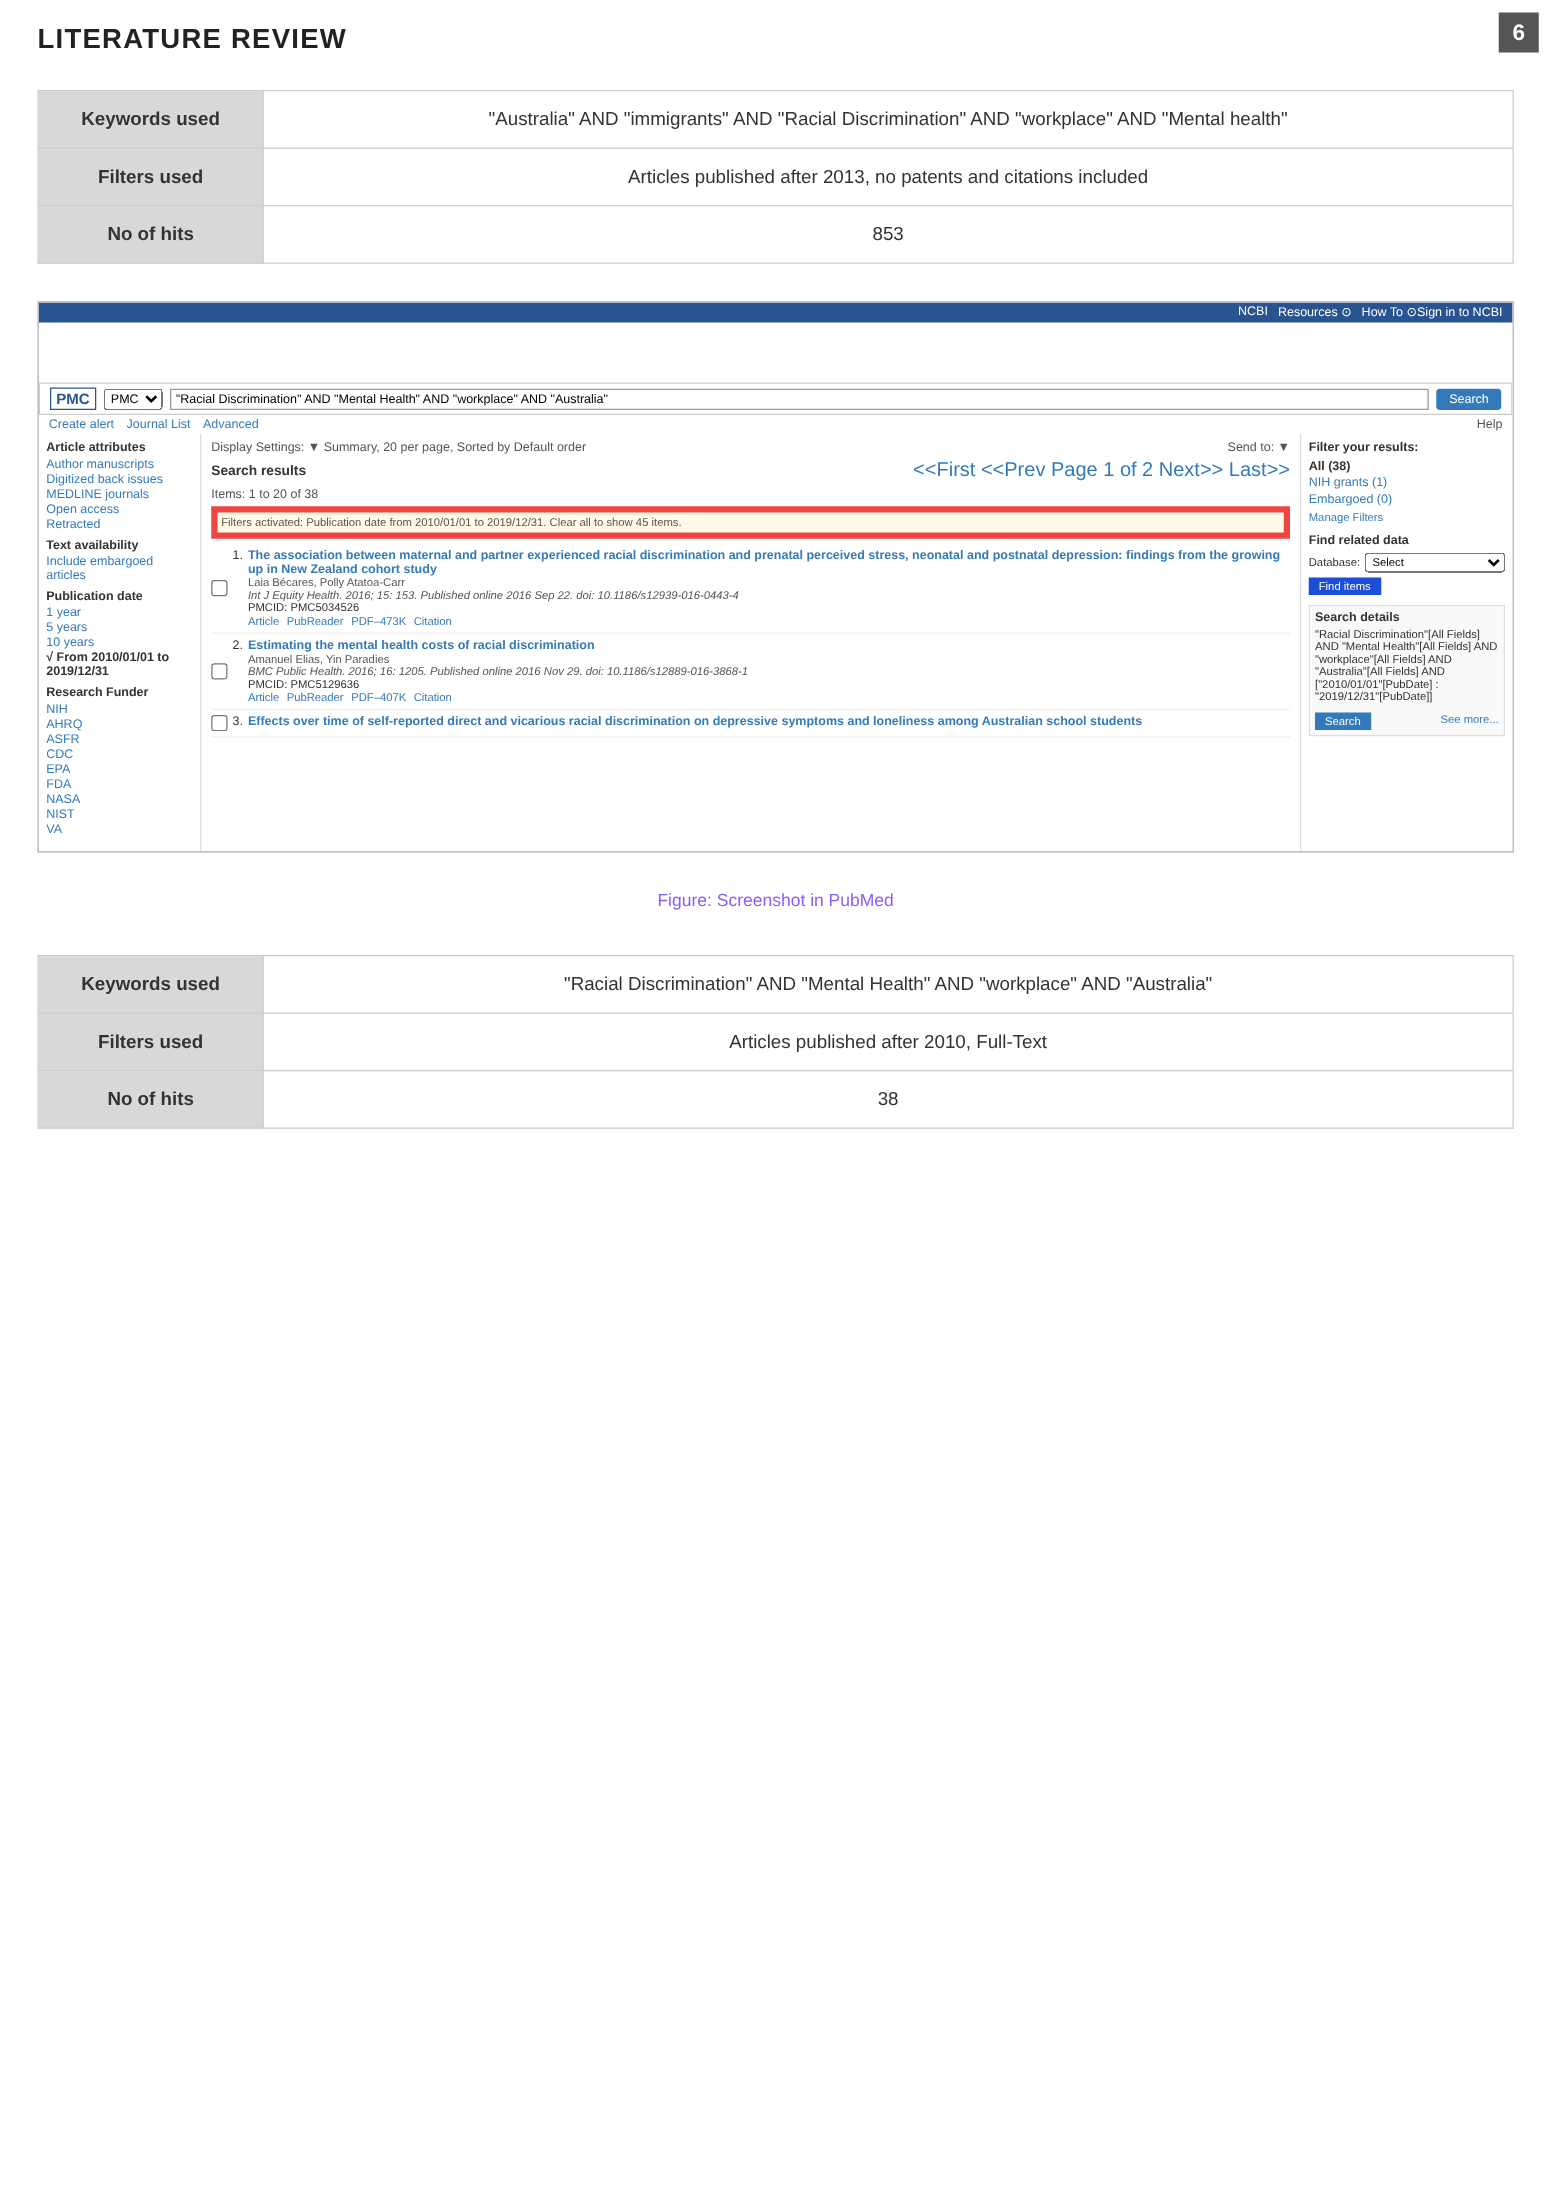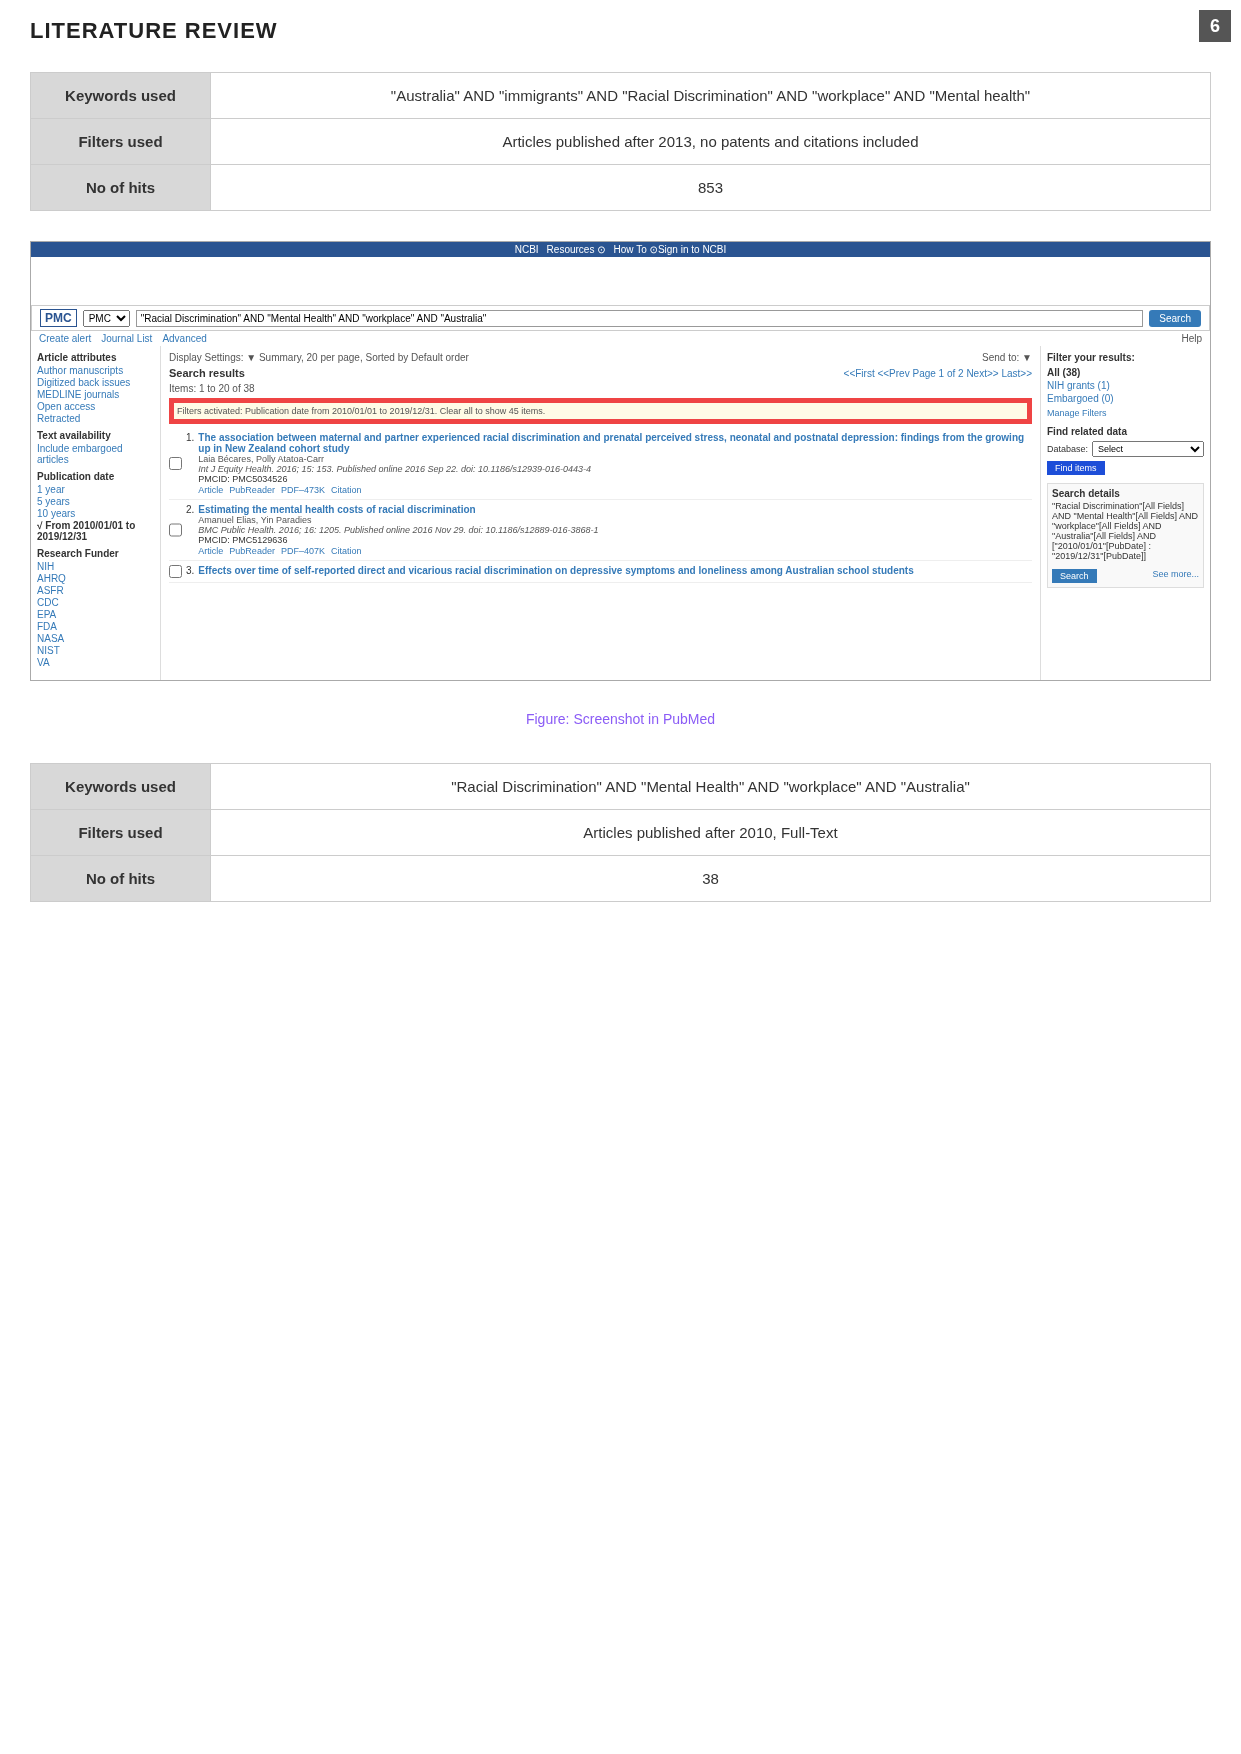--- a/index.html
+++ b/index.html
@@ -156,21 +156,21 @@
       display: flex;
       justify-content: space-between;
       align-items: center;
       margin-bottom: 4px;
     }
     .pubmed-results-title {
       font-weight: bold;
       font-size: 11px;
     }
     .pubmed-results-nav {
-      font-size: 10px;
+      font-size: 16px;
       color: #357ab8;
     }
     .pubmed-filter-notice {
       font-size: 9px;
       color: #555;
       margin-bottom: 4px;
       border: 5px solid #ef4444;
       padding: 3px;
       background: #fffbe6;
     }
@@ -251,21 +251,21 @@
       display: block;
       margin-top: 4px;
     }
     .ncbi-topbar {
       background: #2a5491;
       color: #fff;
       padding: 2px 8px;
       font-size: 10px;
       display: flex;
       align-items: center;
-      justify-content: center;
+      justify-content: flex-end;
     }
     .ncbi-topbar-links {
       display: flex;
       gap: 8px;
       font-size: 10px;
     }
     .ncbi-topbar-right {
       font-size: 10px;
     }
     .find-related {

